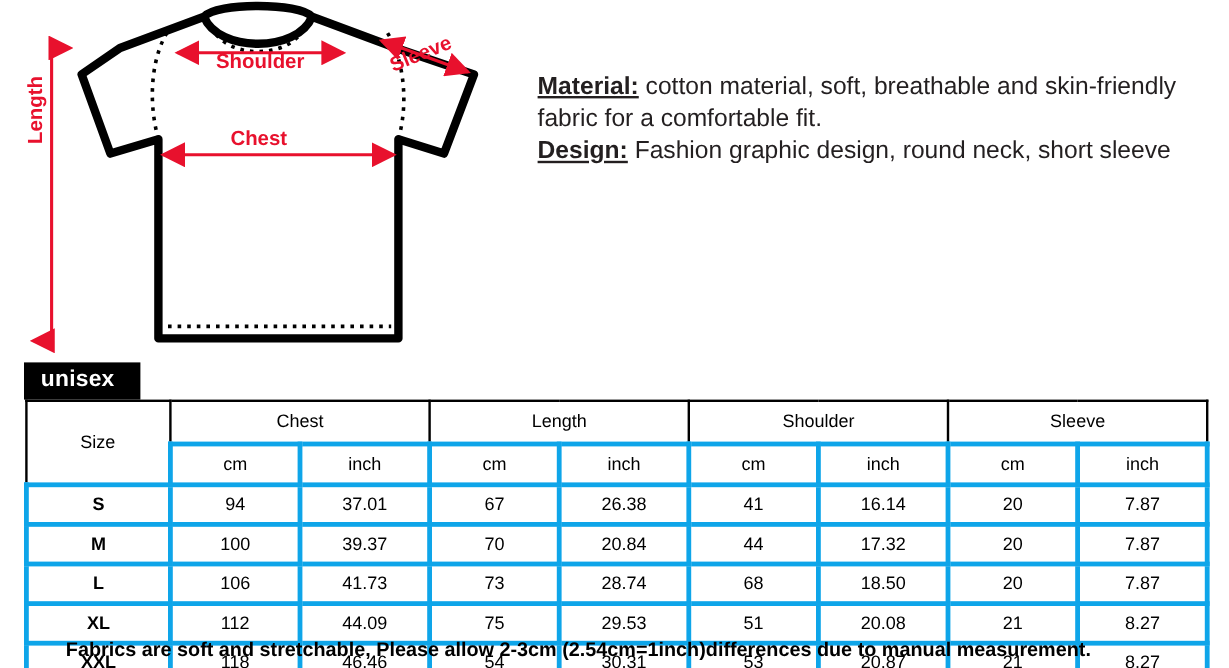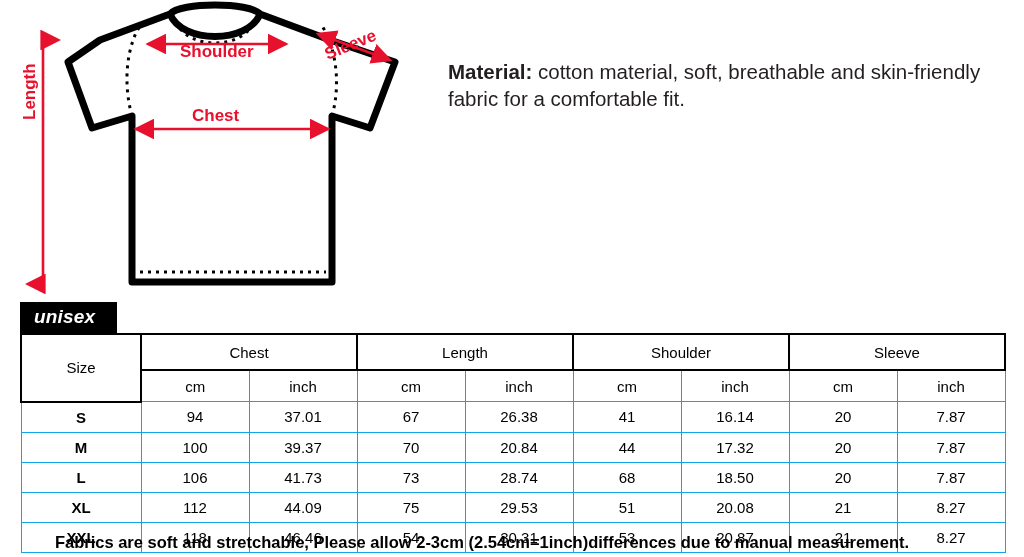--- a/index.html
+++ b/index.html
@@ -38,50 +38,50 @@
     position: absolute;
     left: 448px;
     top: 58px;
     width: 560px;
     font-size: 20.5px;
     line-height: 1.32;
     color: #231f20;
   }
   .desc b {
     font-weight: bold;
+    text-decoration: underline;
   }
 
   
   .table-wrap {
     position: absolute;
     left: 20px;
     top: 302px;
     width: 984px;
   }
 
   .unisex-tab {
     display: inline-block;
     background: #000000;
     color: #ffffff;
     font-weight: bold;
     font-size: 19px;
     padding: 4px 22px 5px 14px;
     letter-spacing: .2px;
-    font-style: italic;
   }
 
   table.size-table {
     border-collapse: collapse;
     width: 984px;
     table-layout: fixed;
     background: #ffffff;
   }
   table.size-table td,
   table.size-table th {
-    border: 1px solid #0ea5e9;
+    border: 4px solid #0ea5e9;
     text-align: center;
     font-size: 15px;
     padding: 2px 0;
     color: #000;
     font-weight: normal;
   }
   table.size-table .outer {
     border: 2px solid #000;
   }
   .hdr-group {
@@ -205,20 +205,23 @@
 
       <span class="meas-label" id="lbl-length">Length</span>
       <span class="meas-label" id="lbl-shoulder">Shoulder</span>
       <span class="meas-label" id="lbl-chest">Chest</span>
       <span class="meas-label" id="lbl-sleeve">Sleeve</span>
     </div>
 
     <div class="desc">
       <p style="margin:0 0 0 0;">
         <b>Material:</b><span> cotton material, soft, breathable and skin-friendly fabric for a comfortable fit.</span>
+      </p>
+      <p style="margin:0;">
+        <b>Design:</b><span> Fashion graphic design, round neck, short sleeve</span>
       </p>
     </div>
   </div>
 
   <div class="table-wrap">
     <div class="unisex-tab">unisex</div>
     <table class="size-table">
       <colgroup>
         <col style="width:120px">
         <col style="width:108px">

